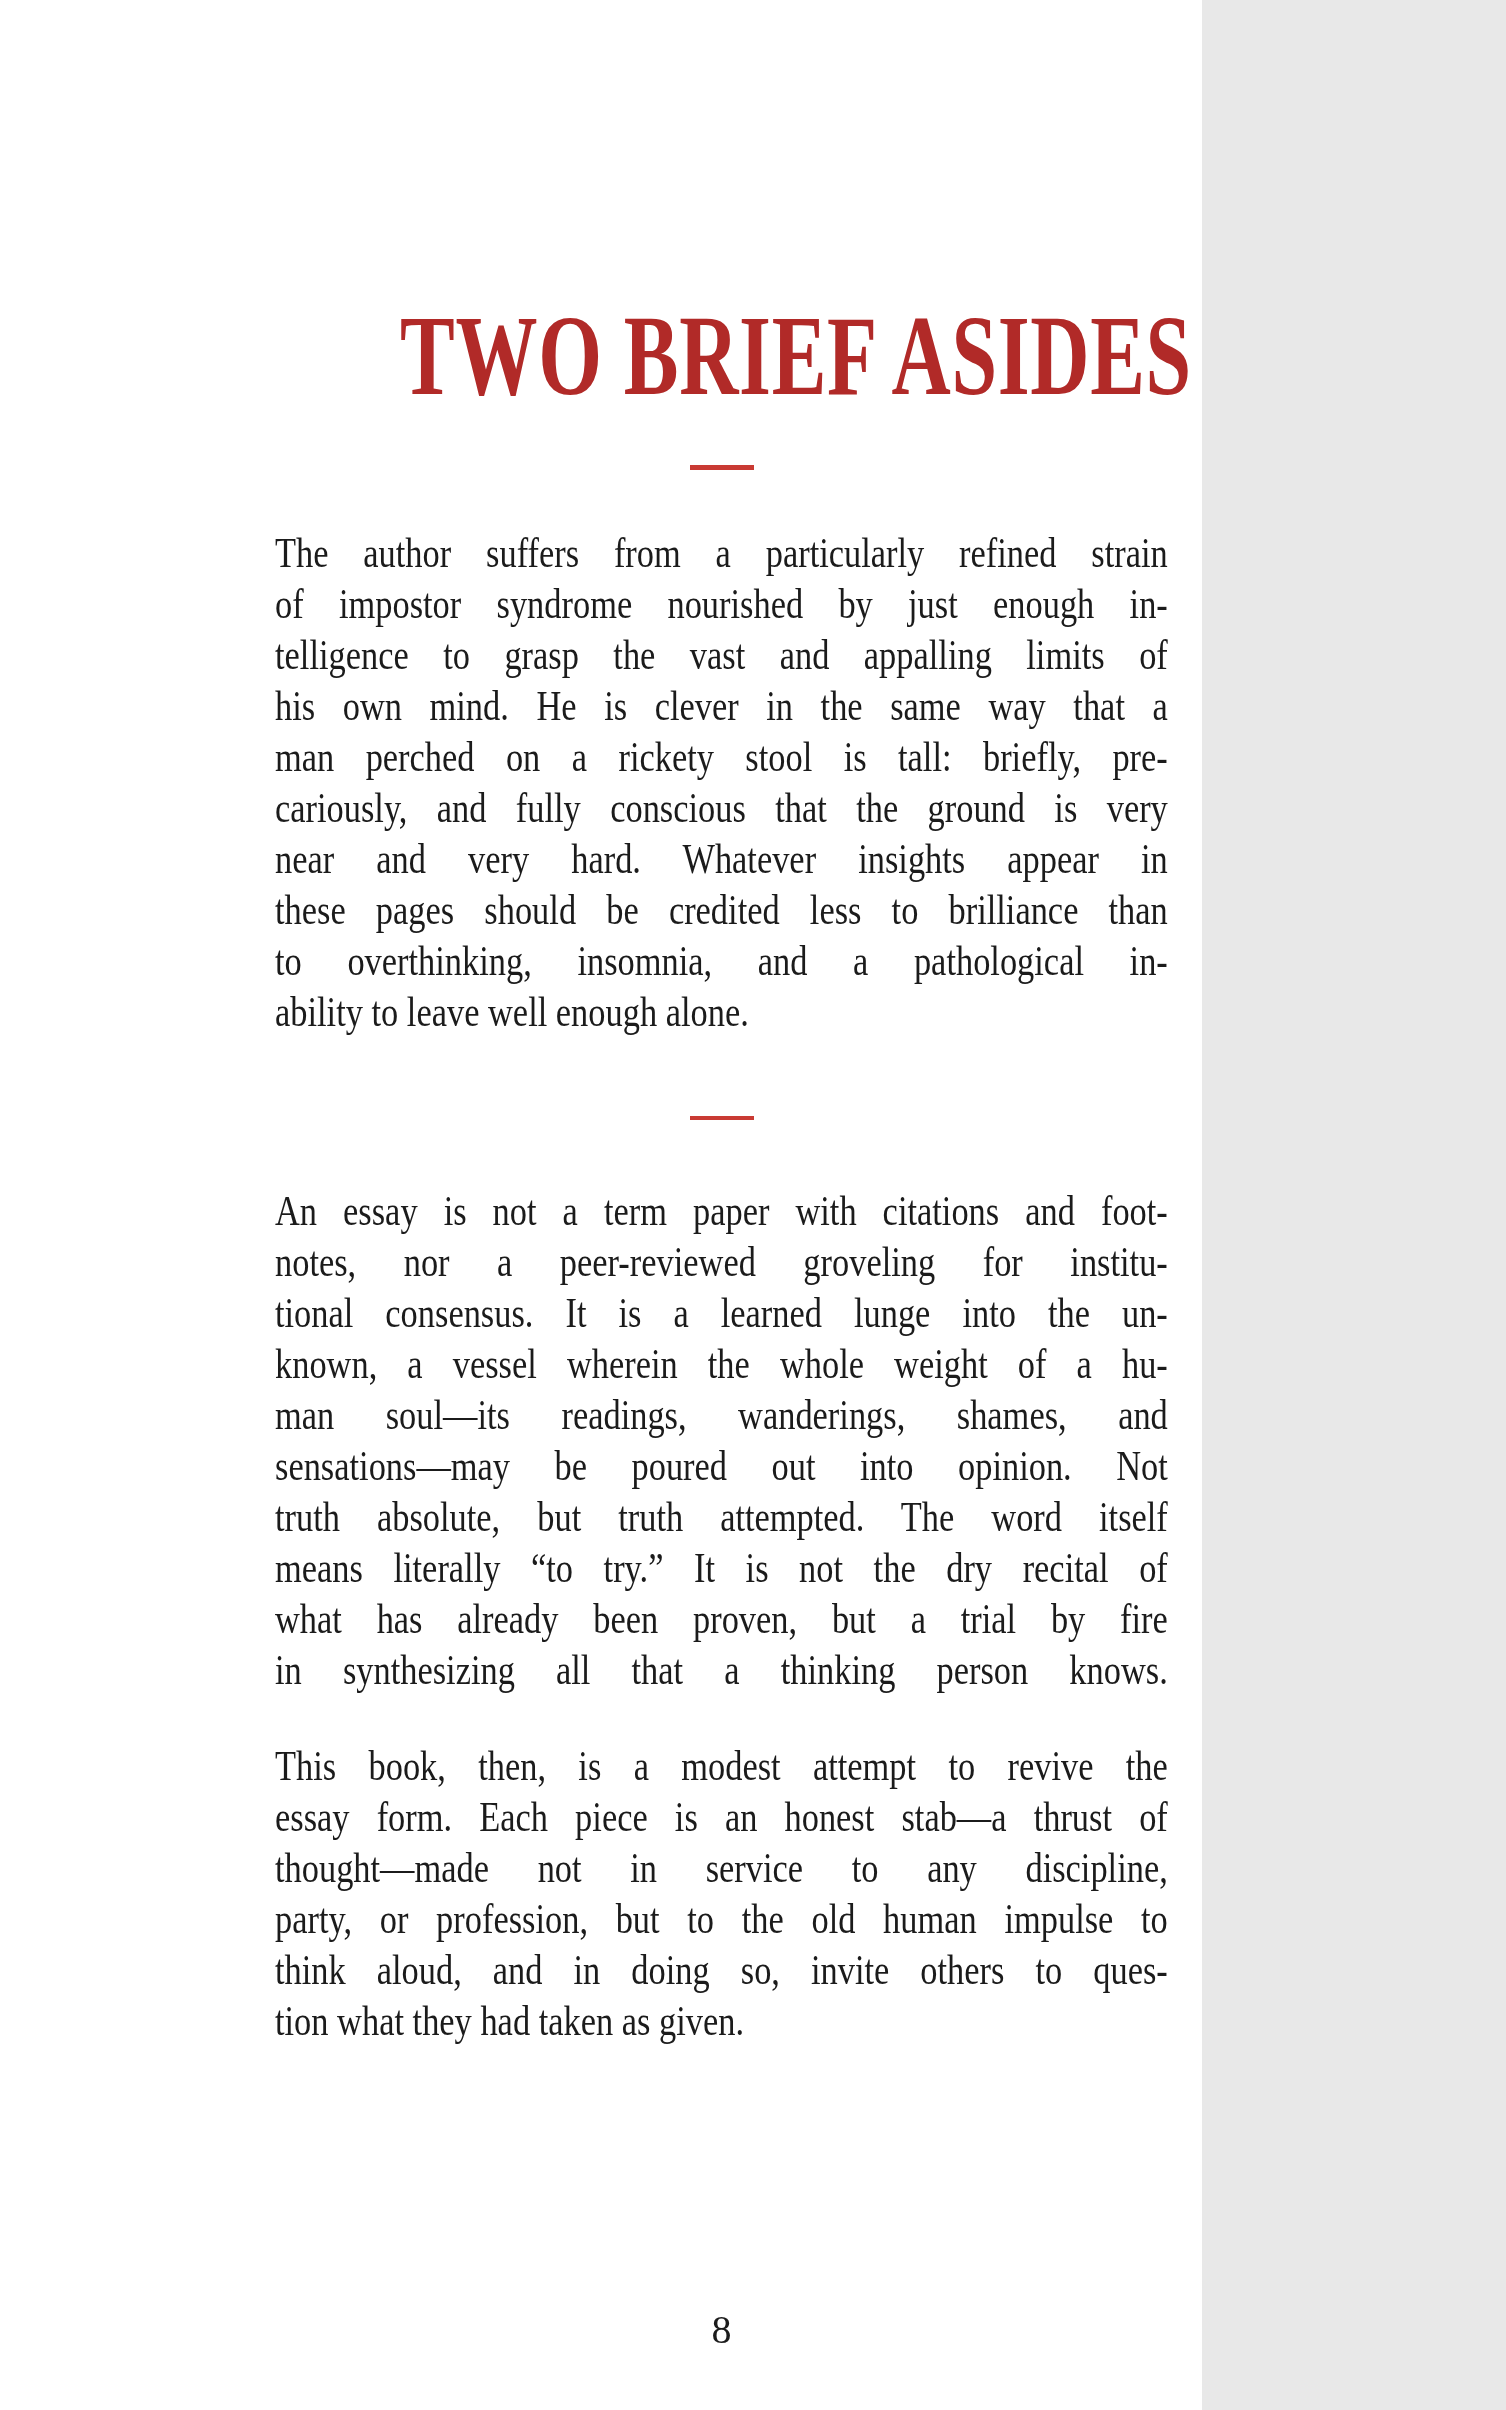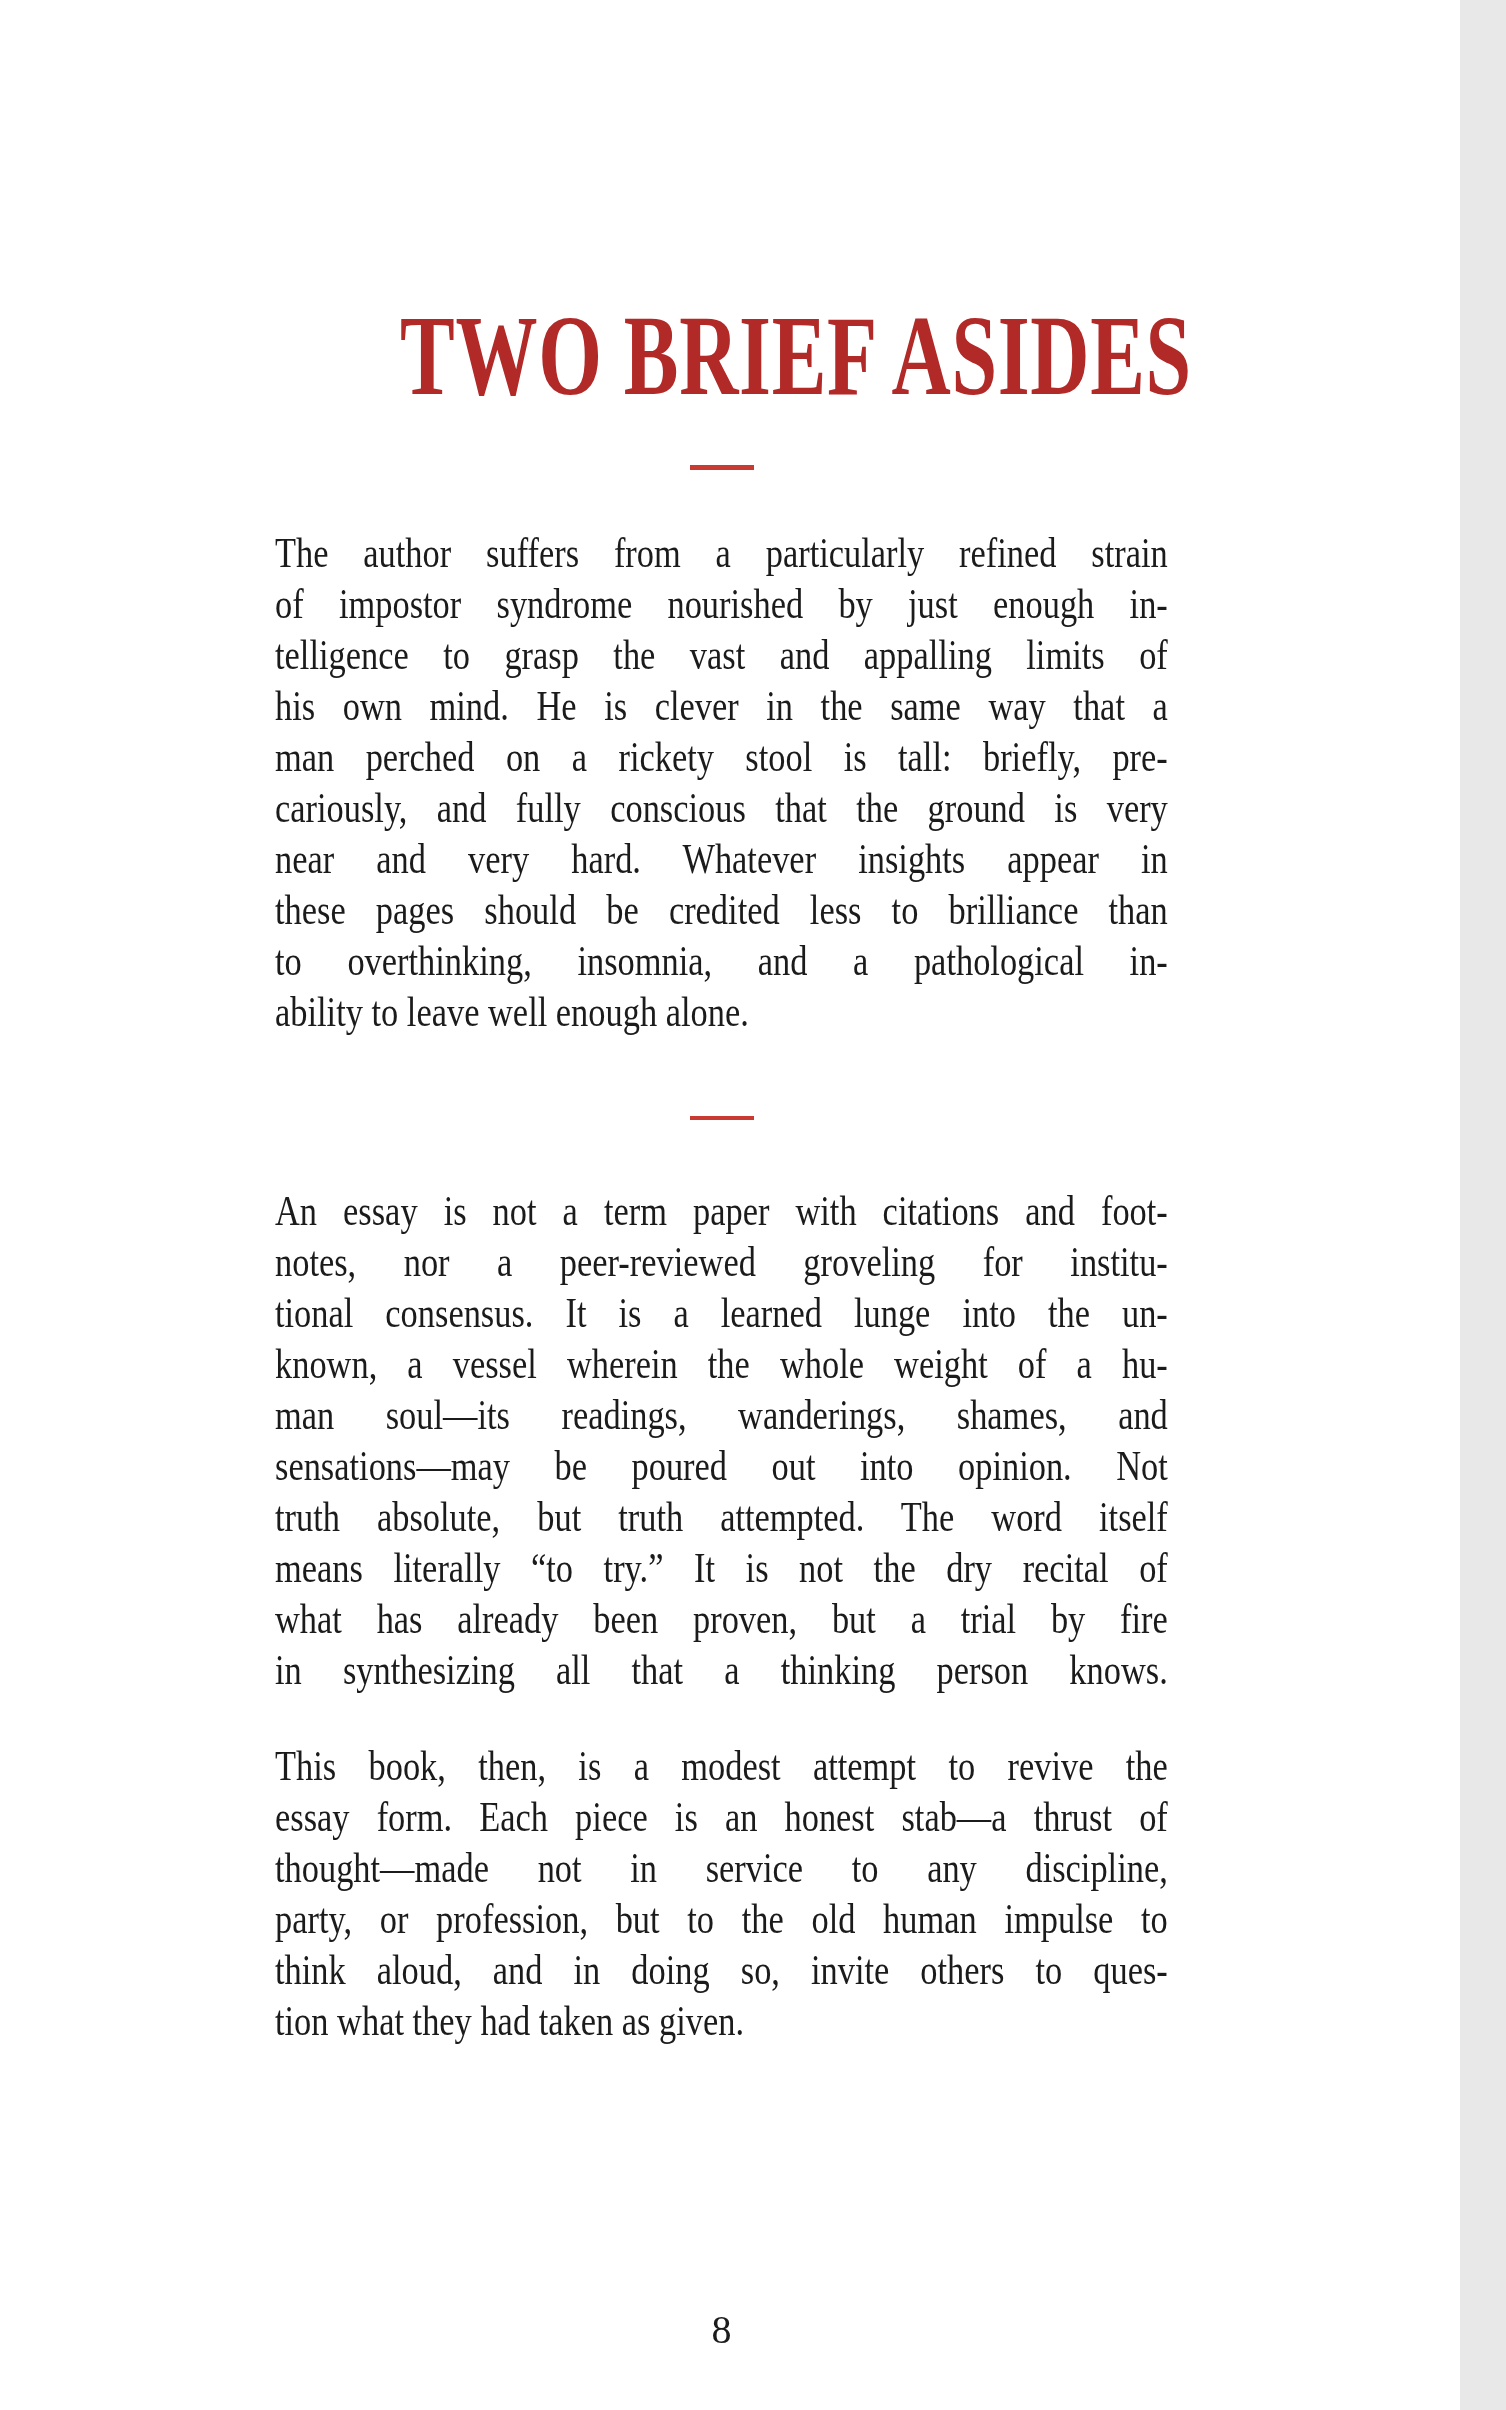--- a/index.html
+++ b/index.html
@@ -5,21 +5,21 @@
   :root {
     --page-bg: #ffffff;
     --body-color: #1b1b1b;
     --title-color: #b12a28;
     --rule-color: #c93a33;
   }
   * { margin: 0; padding: 0; box-sizing: border-box; }
   html, body { background: #e8e8e8; }
   .page {
     position: relative;
-    width: 1460px;
+    width: 1202px;
     height: 2411px;
     background: var(--page-bg);
     overflow: hidden;
     font-family: "Liberation Serif", serif;
     color: var(--body-color);
   }
   .column {
     position: absolute;
     left: 275px;
     top: 0;

